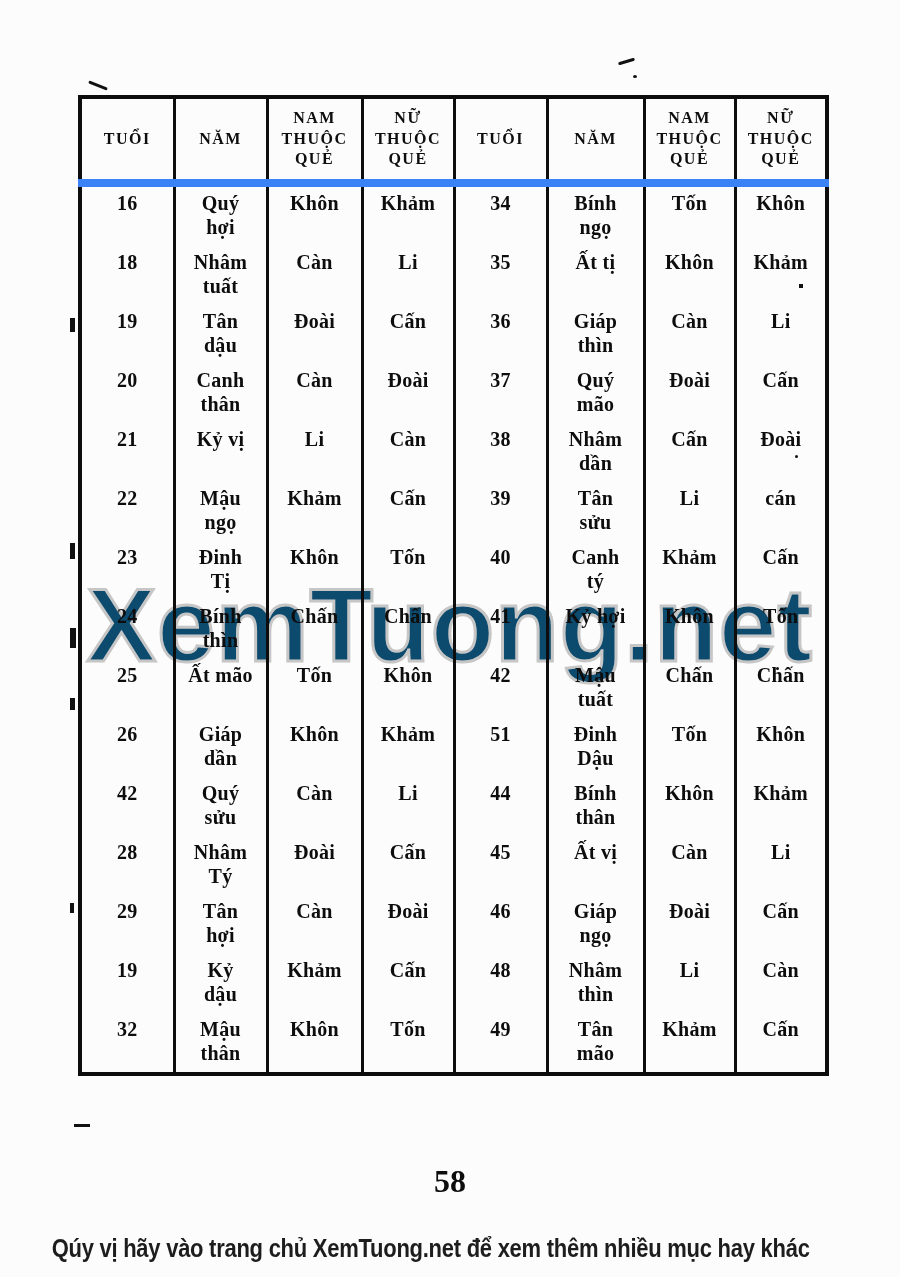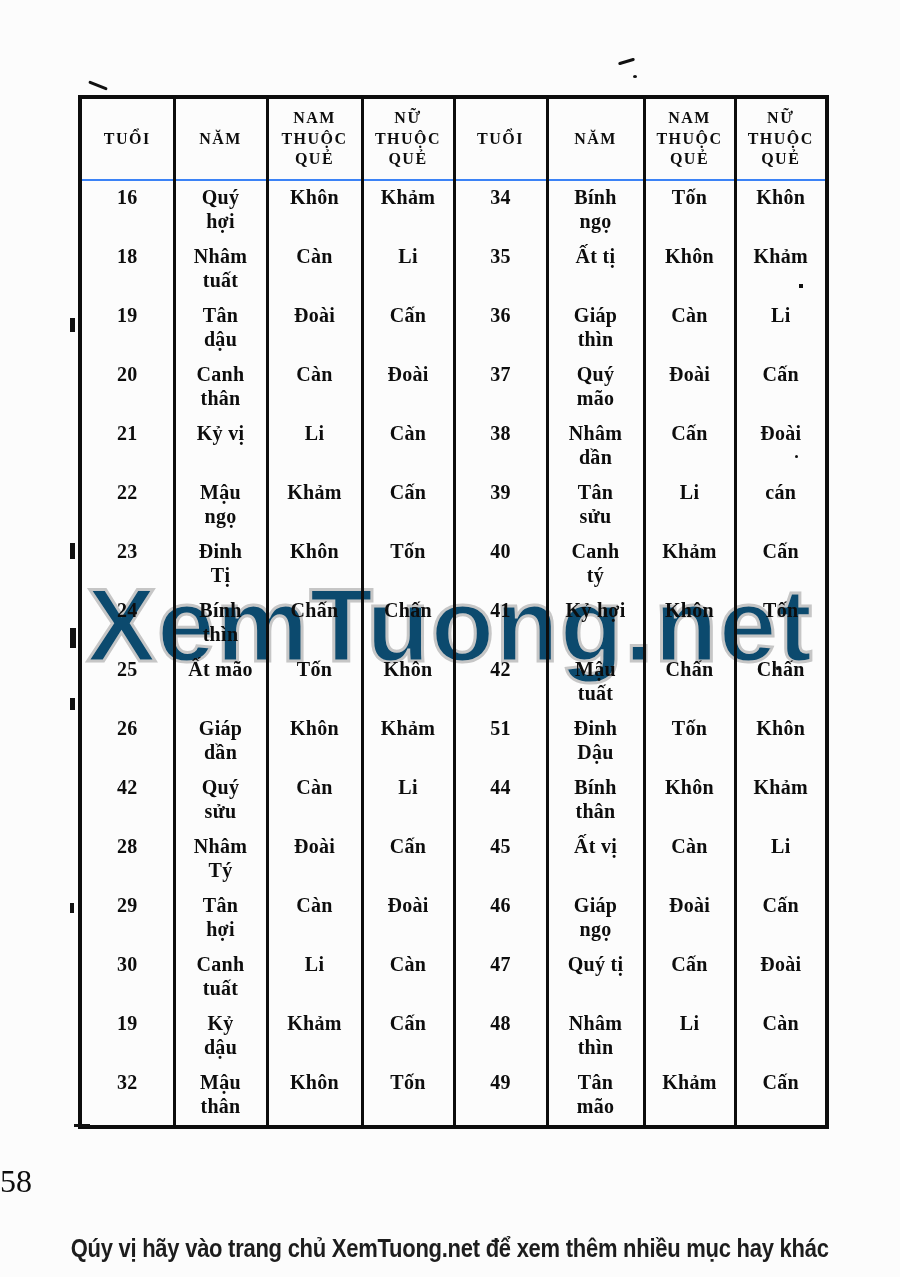--- a/index.html
+++ b/index.html
@@ -45,48 +45,48 @@
     white-space:pre-line;
     padding:0;
     overflow:hidden;
   }
   table.que-table th:first-child,
   table.que-table td:first-child{border-left:none;}
   table.que-table{border:4px solid #0d0d0d;}
   table.que-table thead th{
     height:80px;
     vertical-align:middle;
-    border-bottom:2px solid #3b82f6;
+    border-bottom:8px solid #3b82f6;
     font-size:16px;
     font-weight:bold;
     letter-spacing:1.5px;
     line-height:1.3;
   }
   table.que-table tbody td{
     height:55px;
     padding-top:4px;
     font-size:20px;
     font-weight:bold;
     line-height:24px;
     letter-spacing:0.3px;
   }
   
   .page-number{
     position:absolute;
     top:1163px;left:0;width:100%;
+    text-align:center;
     font-family:"Liberation Serif", serif;
-    font-weight:normal;
+    font-weight:bold;
     font-size:32px;
     letter-spacing:0;
     z-index:3;
   }
   .footer-line{
     position:absolute;
     top:1234px;left:0;width:100%;
-    text-align:center;
     z-index:3;
   }
   .footer-line span{
     display:inline-block;
     transform:scaleX(0.88);
     transform-origin:center;
     font-family:"Liberation Sans", sans-serif;
     font-weight:bold;
     font-size:25px;
     letter-spacing:-0.3px;
@@ -304,31 +304,20 @@
 hợi</td>
           <td>Càn</td>
           <td>Đoài</td>
           <td>46</td>
           <td>Giáp
 ngọ</td>
           <td>Đoài</td>
           <td>Cấn</td>
         </tr>
         <tr>
-          <td>30</td>
-          <td>Canh
-tuất</td>
-          <td>Li</td>
-          <td>Càn</td>
-          <td>47</td>
-          <td>Quý tị</td>
-          <td>Cấn</td>
-          <td>Đoài</td>
-        </tr>
-        <tr>
           <td>19</td>
           <td>Kỷ
 dậu</td>
           <td>Khảm</td>
           <td>Cấn</td>
           <td>48</td>
           <td>Nhâm
 thìn</td>
           <td>Li</td>
           <td>Càn</td>

